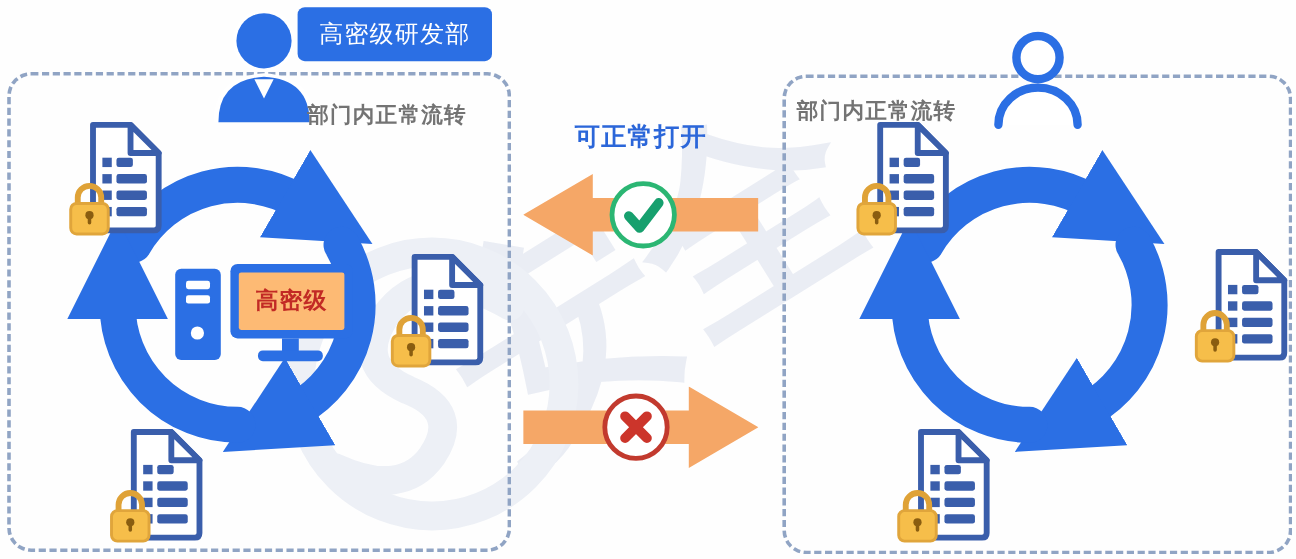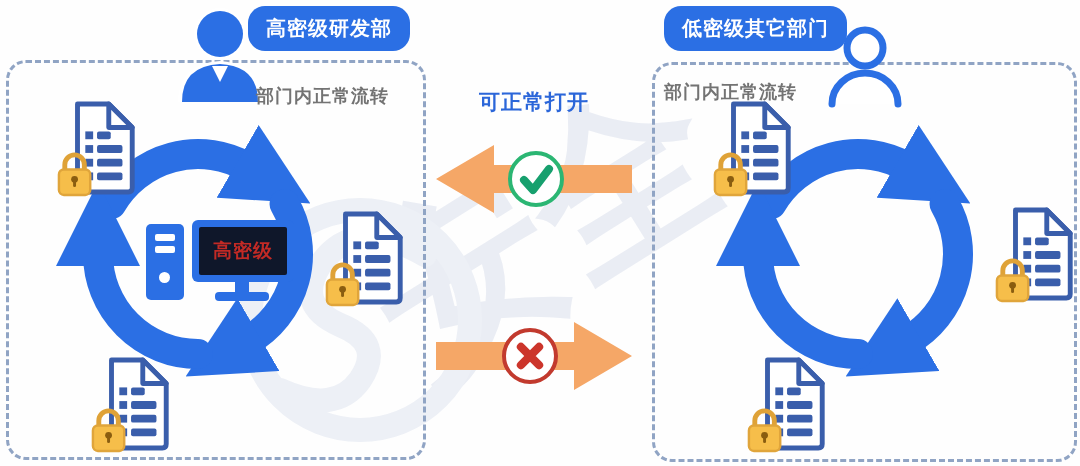--- a/index.html
+++ b/index.html
@@ -12,22 +12,22 @@
            font-size:185px;font-weight:bold;color:#EAEDF4;
            transform:rotate(-32deg);white-space:nowrap;pointer-events:none;user-select:none;}
   .wm-ring{position:absolute;left:225px;top:185px;z-index:0;}
 
   
   .dept-box{position:absolute;border:3px dashed #90A4C4;border-radius:20px;z-index:1;background:transparent;}
   .left-box{left:6px;top:60px;width:414px;height:394px;}
   .right-box{left:652px;top:62px;width:419px;height:394px;}
 
   
-  .badge{position:absolute;background:#2B6FE4;color:#fff;font-size:20px;font-weight:bold;
-         padding:9px 18px;border-radius:17px;z-index:5;letter-spacing:1px;}
+  .badge{position:absolute;background:#2B6FE4;color:#fff;font-size:20px;font-weight:normal;
+         padding:9px 18px;border-radius:6px;z-index:5;letter-spacing:1px;}
   .left-badge{left:248px;top:6px;}
   .right-badge{left:664px;top:6px;}
 
   
   .flow-label{position:absolute;color:#737373;font-size:18px;font-weight:bold;z-index:5;letter-spacing:1px;}
   .flow-left{left:256px;top:84px;}
   .flow-right{left:664px;top:80px;}
 
   
   .person-left{position:absolute;left:174px;top:6px;z-index:4;}
@@ -40,42 +40,42 @@
 
   
   .computer{position:absolute;width:150px;height:84px;z-index:4;}
   .computer-left{left:146px;top:220px;}
   .computer-right{left:806px;top:220px;}
   .tower{position:absolute;left:0;top:4px;width:38px;height:76px;background:#2B6FE4;border-radius:5px;}
   .slot{position:absolute;left:9px;width:20px;height:7px;background:#fff;border-radius:2px;}
   .s1{top:10px;} .s2{top:22px;}
   .tower .dot{position:absolute;left:13px;top:48px;width:11px;height:11px;background:#fff;border-radius:50%;}
   .monitor{position:absolute;left:46px;top:0;width:102px;height:62px;background:#2B6FE4;border-radius:6px;}
-  .screen{position:absolute;left:7px;top:7px;right:7px;bottom:7px;background:#0f172a;border-radius:2px;
+  .screen{position:absolute;left:7px;top:7px;right:7px;bottom:7px;background:#fdba74;border-radius:2px;
           display:flex;align-items:center;justify-content:center;}
   .screen-label{color:#C22A25;font-size:19px;font-weight:bold;letter-spacing:1px;}
   .stand{position:absolute;left:89px;top:62px;width:14px;height:12px;background:#2B6FE4;}
   .base{position:absolute;left:69px;top:72px;width:54px;height:9px;background:#2B6FE4;border-radius:4px;}
 
   
   .doc{position:absolute;width:86px;height:98px;z-index:4;}
   .d1{left:56px;top:100px;} .d2{left:324px;top:210px;} .d3{left:90px;top:356px;}
   .d4{left:712px;top:100px;} .d5{left:994px;top:206px;} .d6{left:746px;top:356px;}
 
   
   .mid-arrow{position:absolute;z-index:3;}
   .arrow-top{left:436px;top:145px;}
   .arrow-bottom{left:436px;top:322px;}
   .status-circle{position:absolute;width:56px;height:56px;border-radius:50%;background:#fff;z-index:3;
                  display:flex;align-items:center;justify-content:center;box-sizing:border-box;}
   .check-badge{left:508px;top:151px;border:4px solid #2BB673;}
   .cross-badge{left:502px;top:328px;border:4px solid #C23A2E;}
   .mid-label{position:absolute;width:196px;text-align:center;color:#2B66D9;
              font-size:21px;font-weight:bold;z-index:5;letter-spacing:1px;}
-  .label-top{left:436px;top:88px;}
+  .label-top{left:436px;top:100px;}
   .label-bottom{left:436px;top:404px;}
 </style>
 </head>
 <body>
 
 <div class="stage">
 
   <div class="wm-text">安全</div>
   <svg class="wm-ring" width="270" height="270" viewBox="0 0 270 270">
     <circle cx="135" cy="135" r="110" fill="none" stroke="#EDF0F6" stroke-width="24"></circle>
@@ -100,21 +100,20 @@
         <circle cx="7" cy="79" r="3.5" fill="#8A5D10"></circle>
         <rect x="5.5" y="79" width="3" height="8" rx="1.5" fill="#8A5D10"></rect>
       </g>
     </defs>
   </svg>
 
   <div class="dept-box left-box"></div>
   <div class="dept-box right-box"></div>
 
   <div class="badge left-badge">高密级研发部</div>
-  <div class="badge right-badge">低密级其它部门</div>
 
   <svg class="person-left" width="92" height="96" viewBox="0 0 92 96">
     <circle cx="46" cy="28" r="26" fill="#fff"></circle>
     <path d="M4 96 Q4 58 46 55 Q88 58 88 96 Z" fill="#fff"></path>
     <circle cx="46" cy="28" r="23" fill="#2B6FE4"></circle>
     <path d="M8 96 Q8 60 46 58 Q84 60 84 96 Z" fill="#2B6FE4"></path>
     <path d="M38 60 L54 60 L46 76 Z" fill="#fff"></path>
   </svg>
   <svg class="person-right" width="78" height="82" viewBox="0 0 78 82">
     <circle cx="39" cy="22" r="18" fill="#fff" stroke="#2B6FE4" stroke-width="7"></circle>

